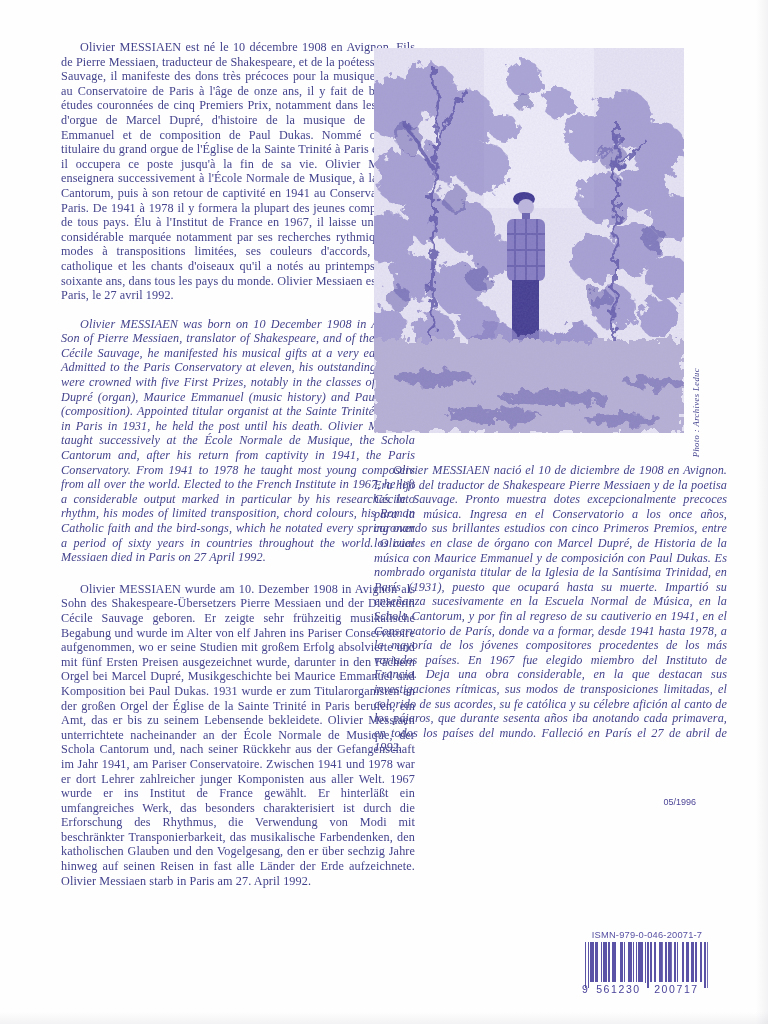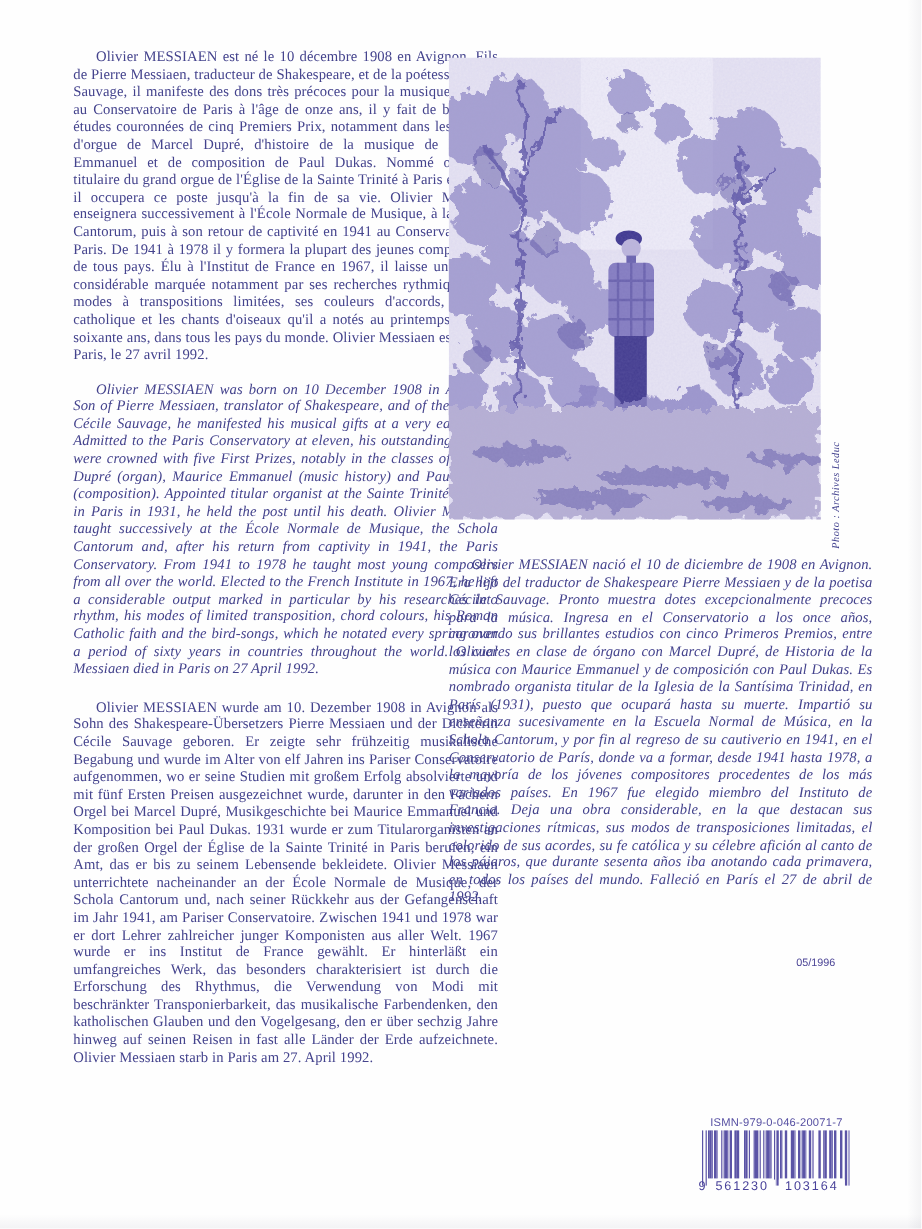--- a/index.html
+++ b/index.html
@@ -249,19 +249,19 @@
         <div class="bc on"></div>
         <div class="bc"></div>
         <div class="bc"></div>
         <div class="bc on g"></div>
         <div class="bc g"></div>
         <div class="bc on g dim"></div>
       </div>
     <div class="digits">
       <span class="dL">9</span>
       <span class="dM">561230</span>
-      <span class="dR">103164</span>
+      <span class="dR">200717</span>
     </div>
   </div>
 
   <div class="edge-right"></div>
   <div class="edge-bottom"></div>
 </div>
 
 </body></html>

